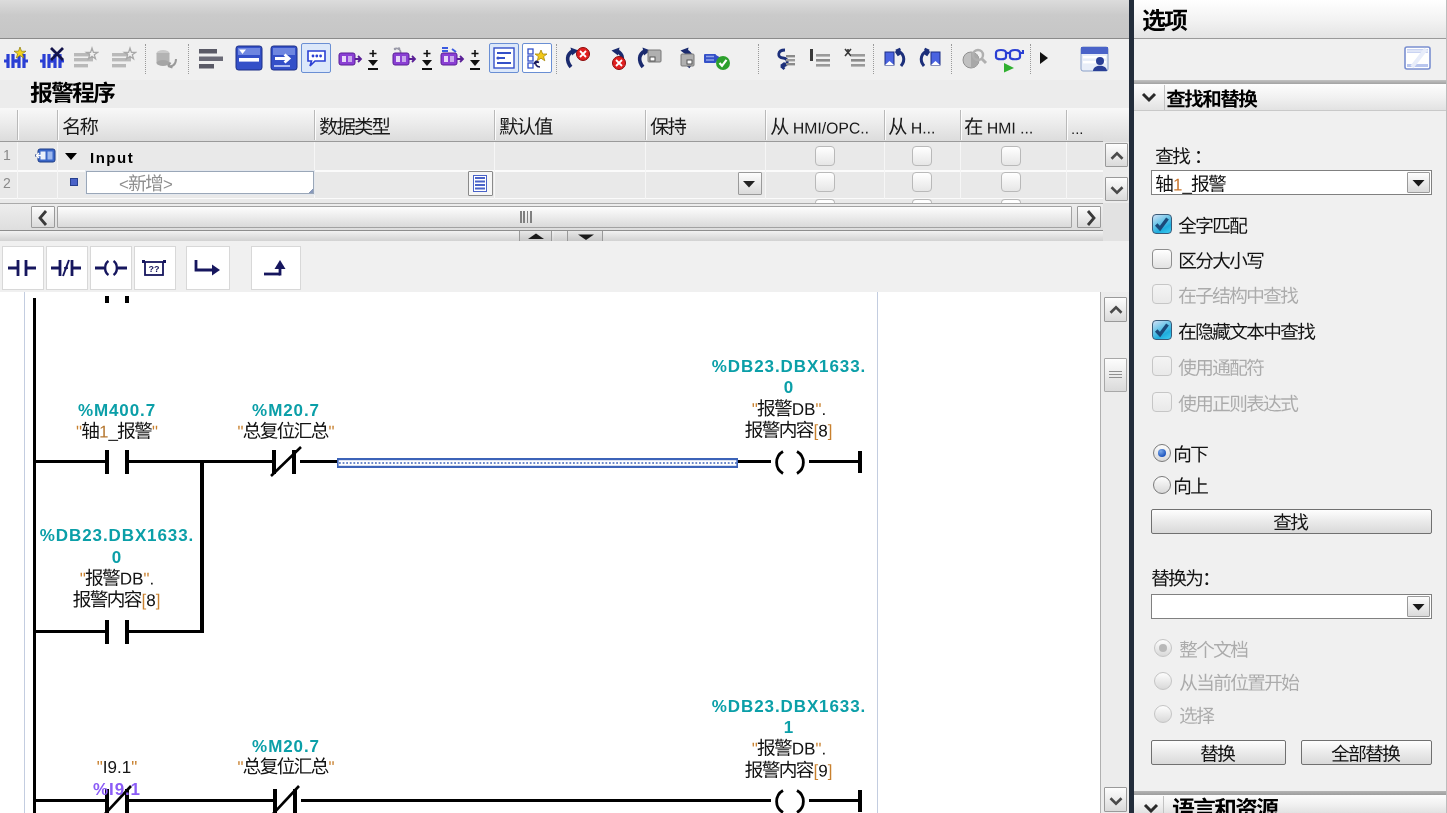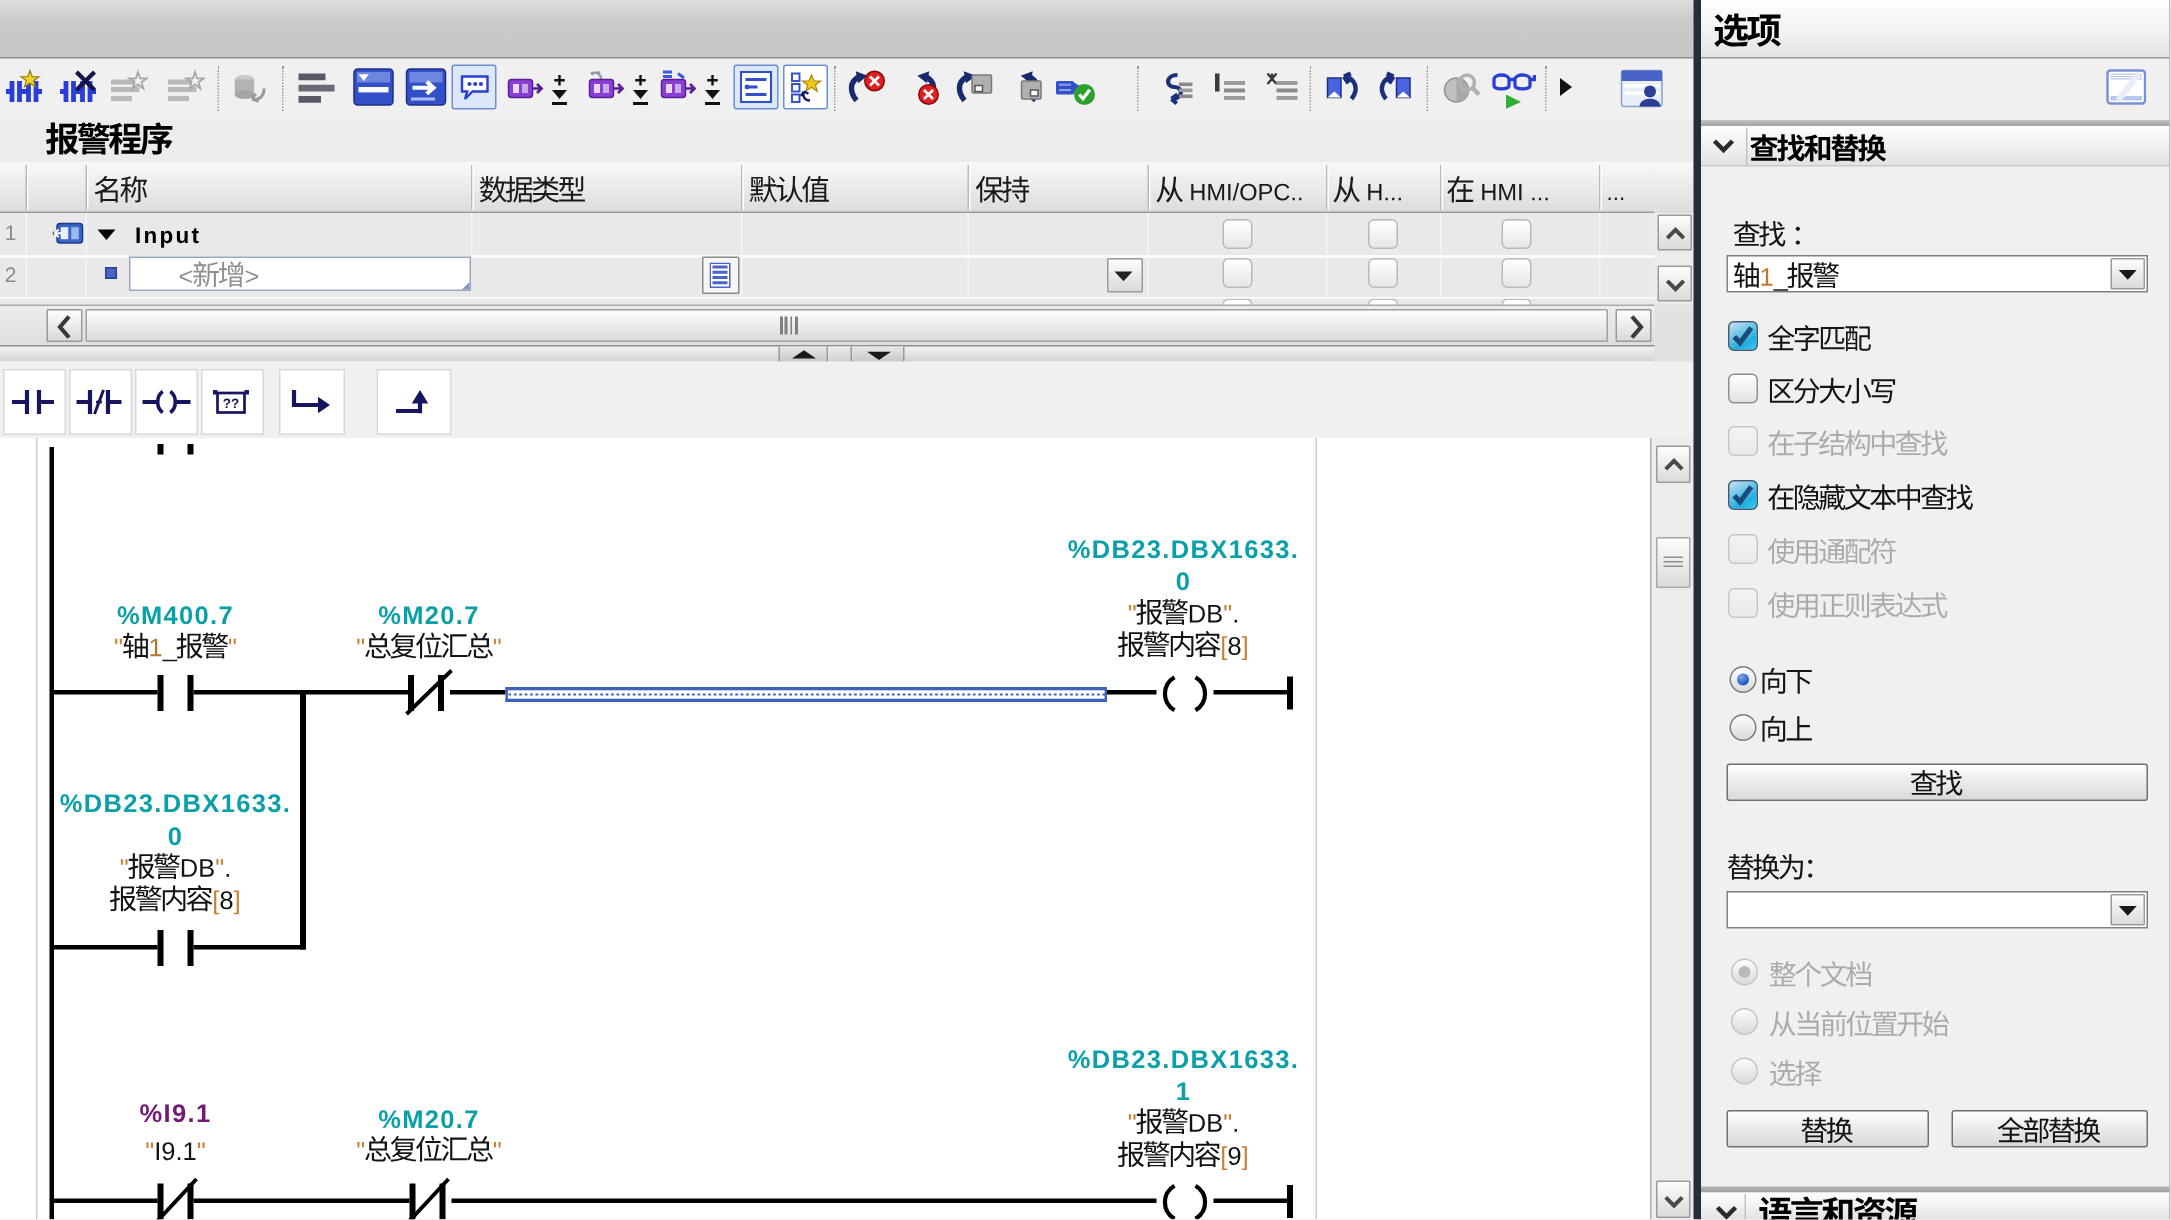--- a/index.html
+++ b/index.html
@@ -294,21 +294,21 @@
       <path d="M797 498.5 C805.5 503.5,805.5 515.5,797 520.5" stroke="#000" stroke-width="2.8" fill="none"></path>
       <rect x="809" y="507" width="49" height="3" fill="#000"></rect>
       <rect x="858" y="498" width="4" height="22" fill="#000"></rect>
     </svg>
     <div style="position:absolute;left:17px;top:400.6px;width:200px;font-size:17px;line-height:20px;color:#0b9fa8;font-weight:bold;text-align:center;letter-spacing:0.9px">%M400.7</div>
     <div style="position:absolute;left:186px;top:400.6px;width:200px;font-size:17px;line-height:20px;color:#0b9fa8;font-weight:bold;text-align:center;letter-spacing:0.9px">%M20.7</div>
     <div style="position:absolute;left:689px;top:356.6px;width:200px;font-size:17px;line-height:20px;color:#0b9fa8;font-weight:bold;text-align:center;letter-spacing:0.9px">%DB23.DBX1633.</div>
     <div style="position:absolute;left:689px;top:377.6px;width:200px;font-size:17px;line-height:20px;color:#0b9fa8;font-weight:bold;text-align:center;letter-spacing:0.9px">0</div>
     <div style="position:absolute;left:17px;top:526.1px;width:200px;font-size:17px;line-height:20px;color:#0b9fa8;font-weight:bold;text-align:center;letter-spacing:0.9px">%DB23.DBX1633.</div>
     <div style="position:absolute;left:17px;top:547.6px;width:200px;font-size:17px;line-height:20px;color:#0b9fa8;font-weight:bold;text-align:center;letter-spacing:0.9px">0</div>
-    <div style="position:absolute;left:17px;top:733px;width:200px;font-size:17px;line-height:20px;color:#701a75;font-weight:bold;text-align:center;letter-spacing:0.9px">%I9.1</div>
+    <div style="position:absolute;left:17px;top:780px;width:200px;font-size:17px;line-height:20px;color:#8b5cf6;font-weight:bold;text-align:center;letter-spacing:0.9px">%I9.1</div>
     <div style="position:absolute;left:186px;top:736.6px;width:200px;font-size:17px;line-height:20px;color:#0b9fa8;font-weight:bold;text-align:center;letter-spacing:0.9px">%M20.7</div>
     <div style="position:absolute;left:689px;top:696.6px;width:200px;font-size:17px;line-height:20px;color:#0b9fa8;font-weight:bold;text-align:center;letter-spacing:0.9px">%DB23.DBX1633.</div>
     <div style="position:absolute;left:689px;top:717.6px;width:200px;font-size:17px;line-height:20px;color:#0b9fa8;font-weight:bold;text-align:center;letter-spacing:0.9px">1</div>
     <div style="position:absolute;left:17px;top:757.6px;width:200px;font-size:17px;line-height:20px;color:#141414;text-align:center"><span style="color:#c8802e">"</span>I9.1<span style="color:#c8802e">"</span></div>
     <div style="left:1100px;top:292px;width:29px;height:521px;background:#ececec;border-left:1px solid #b0b0b0"></div>
     <div class="sb" style="left:1104px;top:297px;width:23px;height:25px"><svg width="23" height="25">
         <path d="M5.5 14.75 L11 9.25 L16.5 14.75" stroke="#4a4a4a" stroke-width="2.6" fill="none"></path>
       </svg></div>
     <div class="sb" style="left:1104px;top:358px;width:23px;height:34px;border-color:#a8a8a8"></div>
     <div style="left:1109px;top:371px;width:13px;height:1.4px;background:#909090;"></div>

